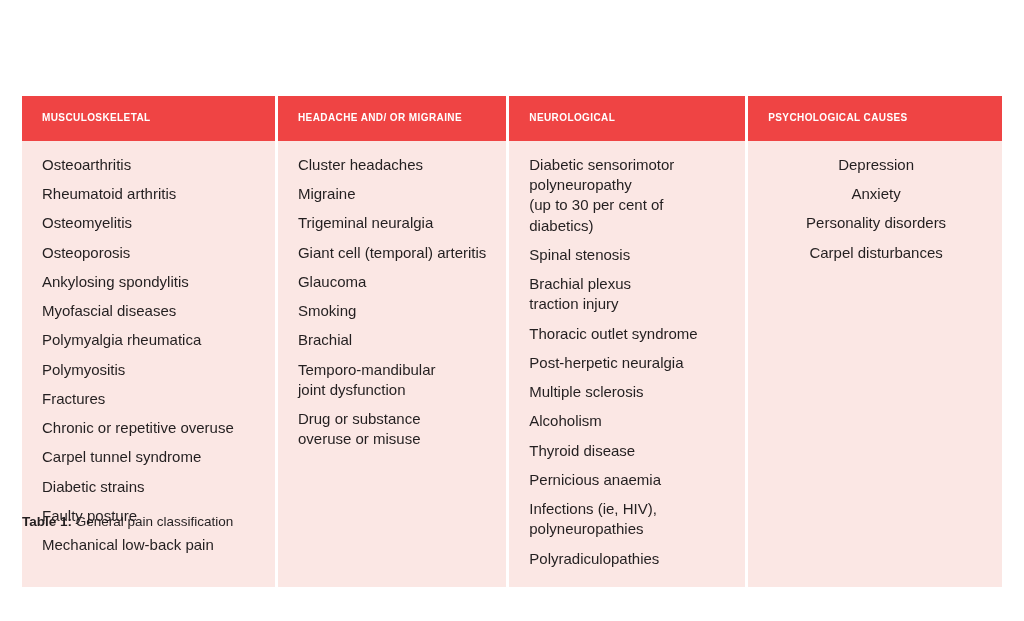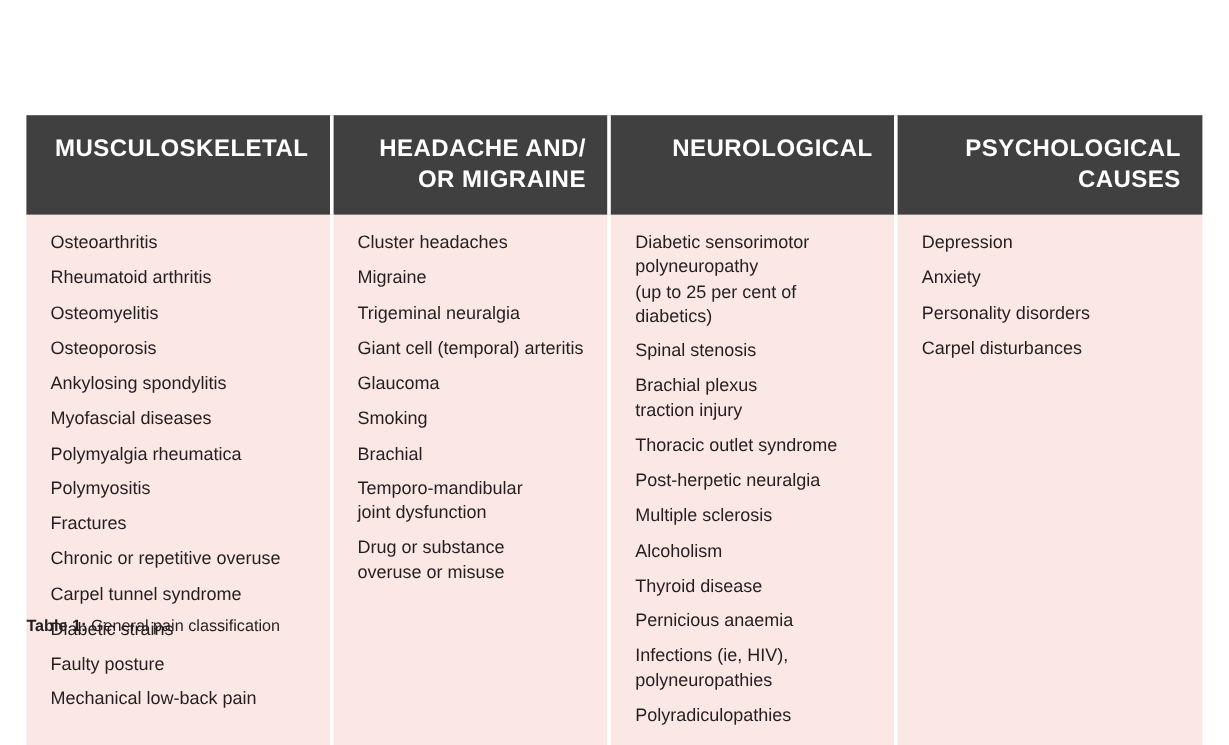--- a/index.html
+++ b/index.html
@@ -23,43 +23,44 @@
     width: 980px;
   }
 
   table.pain-table {
     width: 100%;
     border-collapse: collapse;
     table-layout: fixed;
   }
 
   table.pain-table th {
-    background: #404040;
+    background: #ef4444;
     color: #ffffff;
-    text-align: right;
-    font-size: 20px;
+    text-align: left;
+    font-size: 10px;
     font-weight: bold;
     letter-spacing: 0.4px;
     padding: 16px 18px 16px 20px;
     vertical-align: top;
     line-height: 1.28;
     border-right: 3px solid #ffffff;
   }
   table.pain-table th:last-child {
     border-right: none;
   }
 
   table.pain-table td {
     background: #fbe7e4;
     vertical-align: top;
     padding: 14px 18px 18px 20px;
     border-right: 3px solid #ffffff;
   }
   table.pain-table td:last-child {
     border-right: none;
+    text-align: center;
   }
 
   .col-1 { width: 26.2%; }
   .col-2 { width: 23.3%; }
   .col-3 { width: 24.2%; }
   .col-4 { width: 26.3%; }
 
   ul.item-list {
     list-style: none;
     margin: 0;
@@ -133,21 +134,21 @@
             <li>Temporo-mandibular
 joint dysfunction</li>
             <li>Drug or substance
 overuse or misuse</li>
           </ul>
         </td>
         <td class="col-3">
           <ul class="item-list">
             <li>Diabetic sensorimotor
 polyneuropathy
-(up to 25 per cent of diabetics)</li>
+(up to 30 per cent of diabetics)</li>
             <li>Spinal stenosis</li>
             <li>Brachial plexus
 traction injury</li>
             <li>Thoracic outlet syndrome</li>
             <li>Post-herpetic neuralgia</li>
             <li>Multiple sclerosis</li>
             <li>Alcoholism</li>
             <li>Thyroid disease</li>
             <li>Pernicious anaemia</li>
             <li>Infections (ie, HIV),

